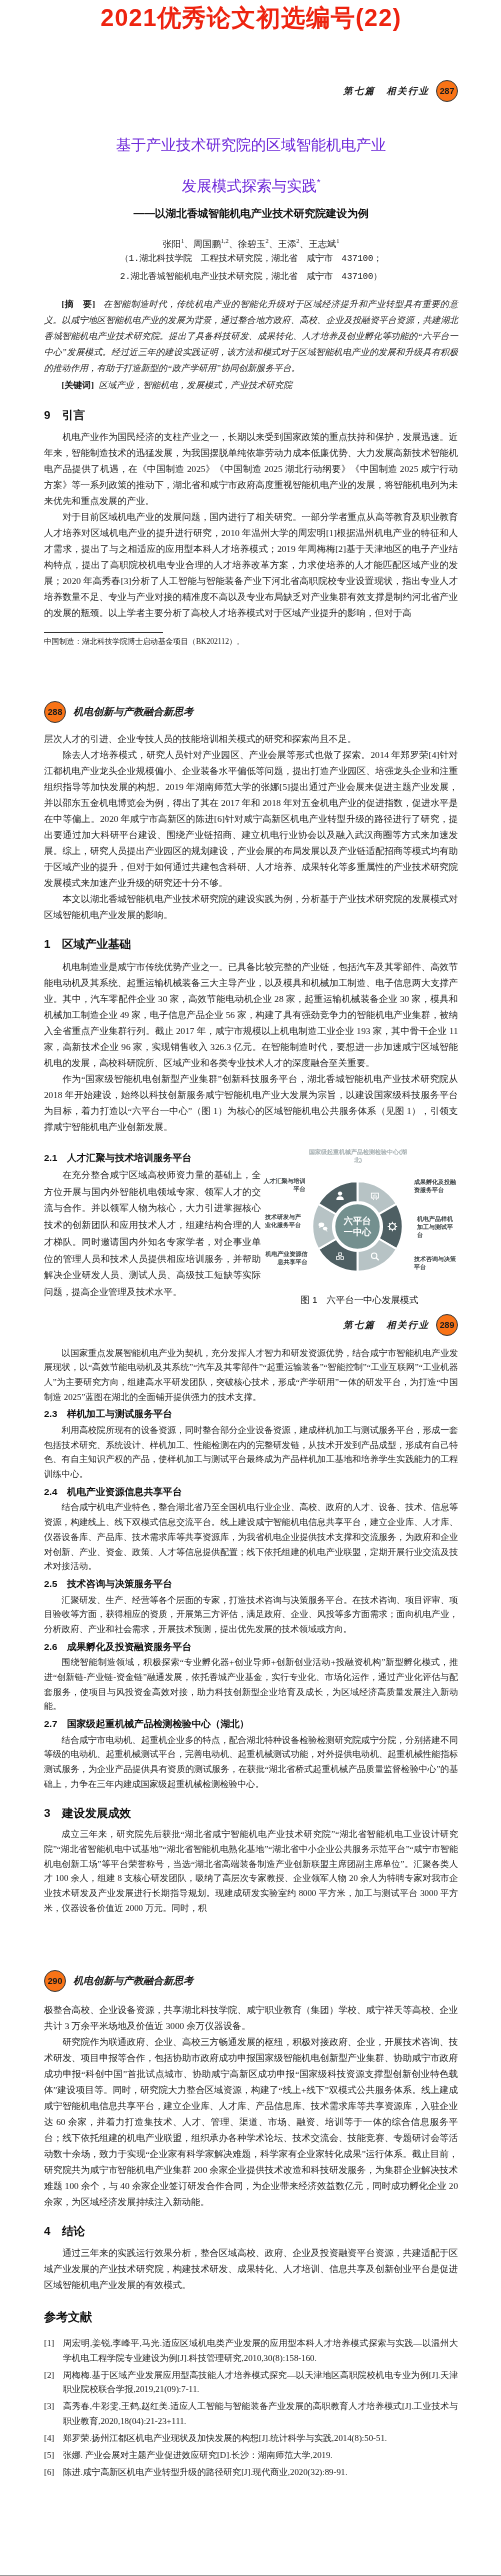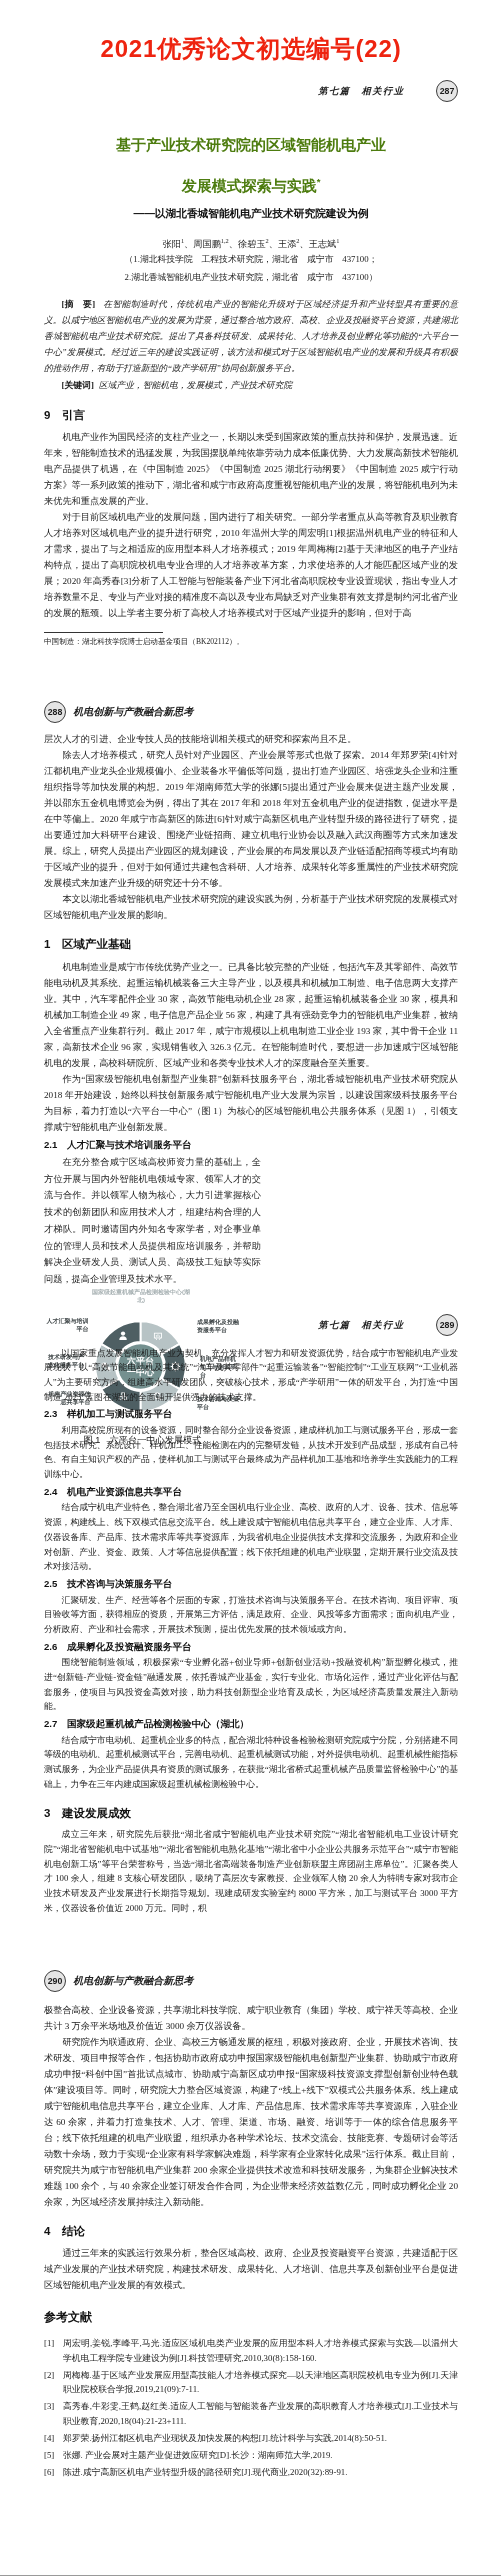--- a/index.html
+++ b/index.html
@@ -3,68 +3,68 @@
 <meta charset="utf-8">
 <title>2021优秀论文初选编号(22)</title>
 <style>
   html,body{margin:0;padding:0;background:#ffffff;}
   .page-wrap{
     position:relative;width:502px;height:2576px;background:#ffffff;
     font-family:"Liberation Serif",serif;color:#1c1c1c;overflow:hidden;
     margin:0 auto;
   }
   .banner{
-    position:absolute;top:33px;left:0;width:100%;text-align:center;
+    position:absolute;top:2px;left:0;width:100%;text-align:center;
     color:#ee2410;font-size:24px;font-weight:bold;letter-spacing:0.8px;
     font-family:"Liberation Sans",sans-serif;
   }
   .block{position:absolute;left:44px;width:414px;}
   #block-287{top:80px;}
   #block-288{top:701px;}
   #block-289{top:1314px;}
   #block-290{top:1945px;margin-top:25px;}
 
   .run-head{display:flex;align-items:center;font-size:9.2px;}
-  .run-head.right{justify-content:flex-end;gap:25px;}
+  .run-head.right{justify-content:flex-end;}
   .run-text{font-style:italic;font-weight:bold;letter-spacing:1.6px;color:#222;}
   .book-title{font-style:italic;font-weight:bold;font-size:10px;margin-left:7.2px;color:#222;}
   .circle-num{
     display:inline-block;width:20px;height:20px;border:1.2px solid #3d3d3d;border-radius:50%;
     text-align:center;line-height:20px;font-size:8.8px;font-weight:bold;
-    font-family:"Liberation Sans",sans-serif;margin-left:6.4px;background:#e5e5e5;flex:0 0 auto;
+    font-family:"Liberation Sans",sans-serif;margin-left:6.4px;background:#f97316;flex:0 0 auto;
   }
   .run-head.left .circle-num{margin-left:0;margin-right:0;}
 
   .paper-title{
-    text-align:center;font-size:15px;font-weight:bold;line-height:37px;margin-top:24px;
-    font-family:"Liberation Sans",sans-serif;color:#4d7c0f;
+    text-align:center;font-size:15px;font-weight:normal;line-height:37px;margin-top:24px;
+    font-family:"Liberation Sans",sans-serif;color:#6d28d9;
   }
   .t-star{font-size:9.6px;}
   .subtitle{text-align:center;font-size:10.7px;font-weight:bold;margin-top:3.2px;
     font-family:"Liberation Sans",sans-serif;color:#111;}
   .authors{text-align:center;font-size:9.2px;margin-top:16px;color:#222;}
   .authors sup{font-size:6.4px;}
-  .affil{text-align:center;font-size:8.8px;line-height:17.5px;color:#222;}
+  .affil{text-align:center;font-size:8.8px;line-height:17.5px;color:#222;font-family:Liberation Mono, monospace;}
   .abs{font-size:8.8px;line-height:16px;text-indent:2em;text-align:justify;margin:9.6px 0 0 0;font-style:italic;}
   .abs b{margin-right:8px;font-style:normal;}
   .kw{font-size:8.8px;line-height:16px;text-indent:2em;margin:1.6px 0 0 0;font-style:italic;}
   .kw b{margin-right:4.8px;font-style:normal;}
 
   h2.sec{font-size:11.5px;font-weight:bold;margin:14.3px 0 6.4px 0;
     font-family:"Liberation Sans",sans-serif;color:#111;}
   h3.subsec{font-size:9.6px;font-weight:bold;margin:4.8px 0 1.6px 0;
     font-family:"Liberation Sans",sans-serif;color:#111;}
   p.body{font-size:9.2px;line-height:16px;text-indent:2em;text-align:justify;margin:0;color:#1c1c1c;}
   #block-289 p.body{font-size:8.8px;line-height:14.7px;}
   #block-289 h3.subsec{margin:4px 0 1.6px 0;}
 
   .footnote-rule{border-top:1px solid #333;width:119px;margin:11px 0 4px 0;}
   .footnote{font-size:7.6px;color:#222;}
 
-  .fig-row{display:flex;margin-top:0;flex-direction:column;}
+  .fig-row{display:flex;margin-top:13px;}
   .fig-left{width:217px;}
   .fig-left p.body{font-size:9.2px;line-height:16.7px;}
   .fig-right{width:197px;padding-left:0;}
   .fig-box{position:relative;width:197px;height:143px;}
   .fig-label{
     position:absolute;font-family:"Liberation Sans",sans-serif;
     font-size:6px;font-weight:bold;color:#3f4648;line-height:1.35;
   }
   .fig-label.top{color:#a5afb1;text-align:center;}
   .fig-label.r-align{text-align:right;}

